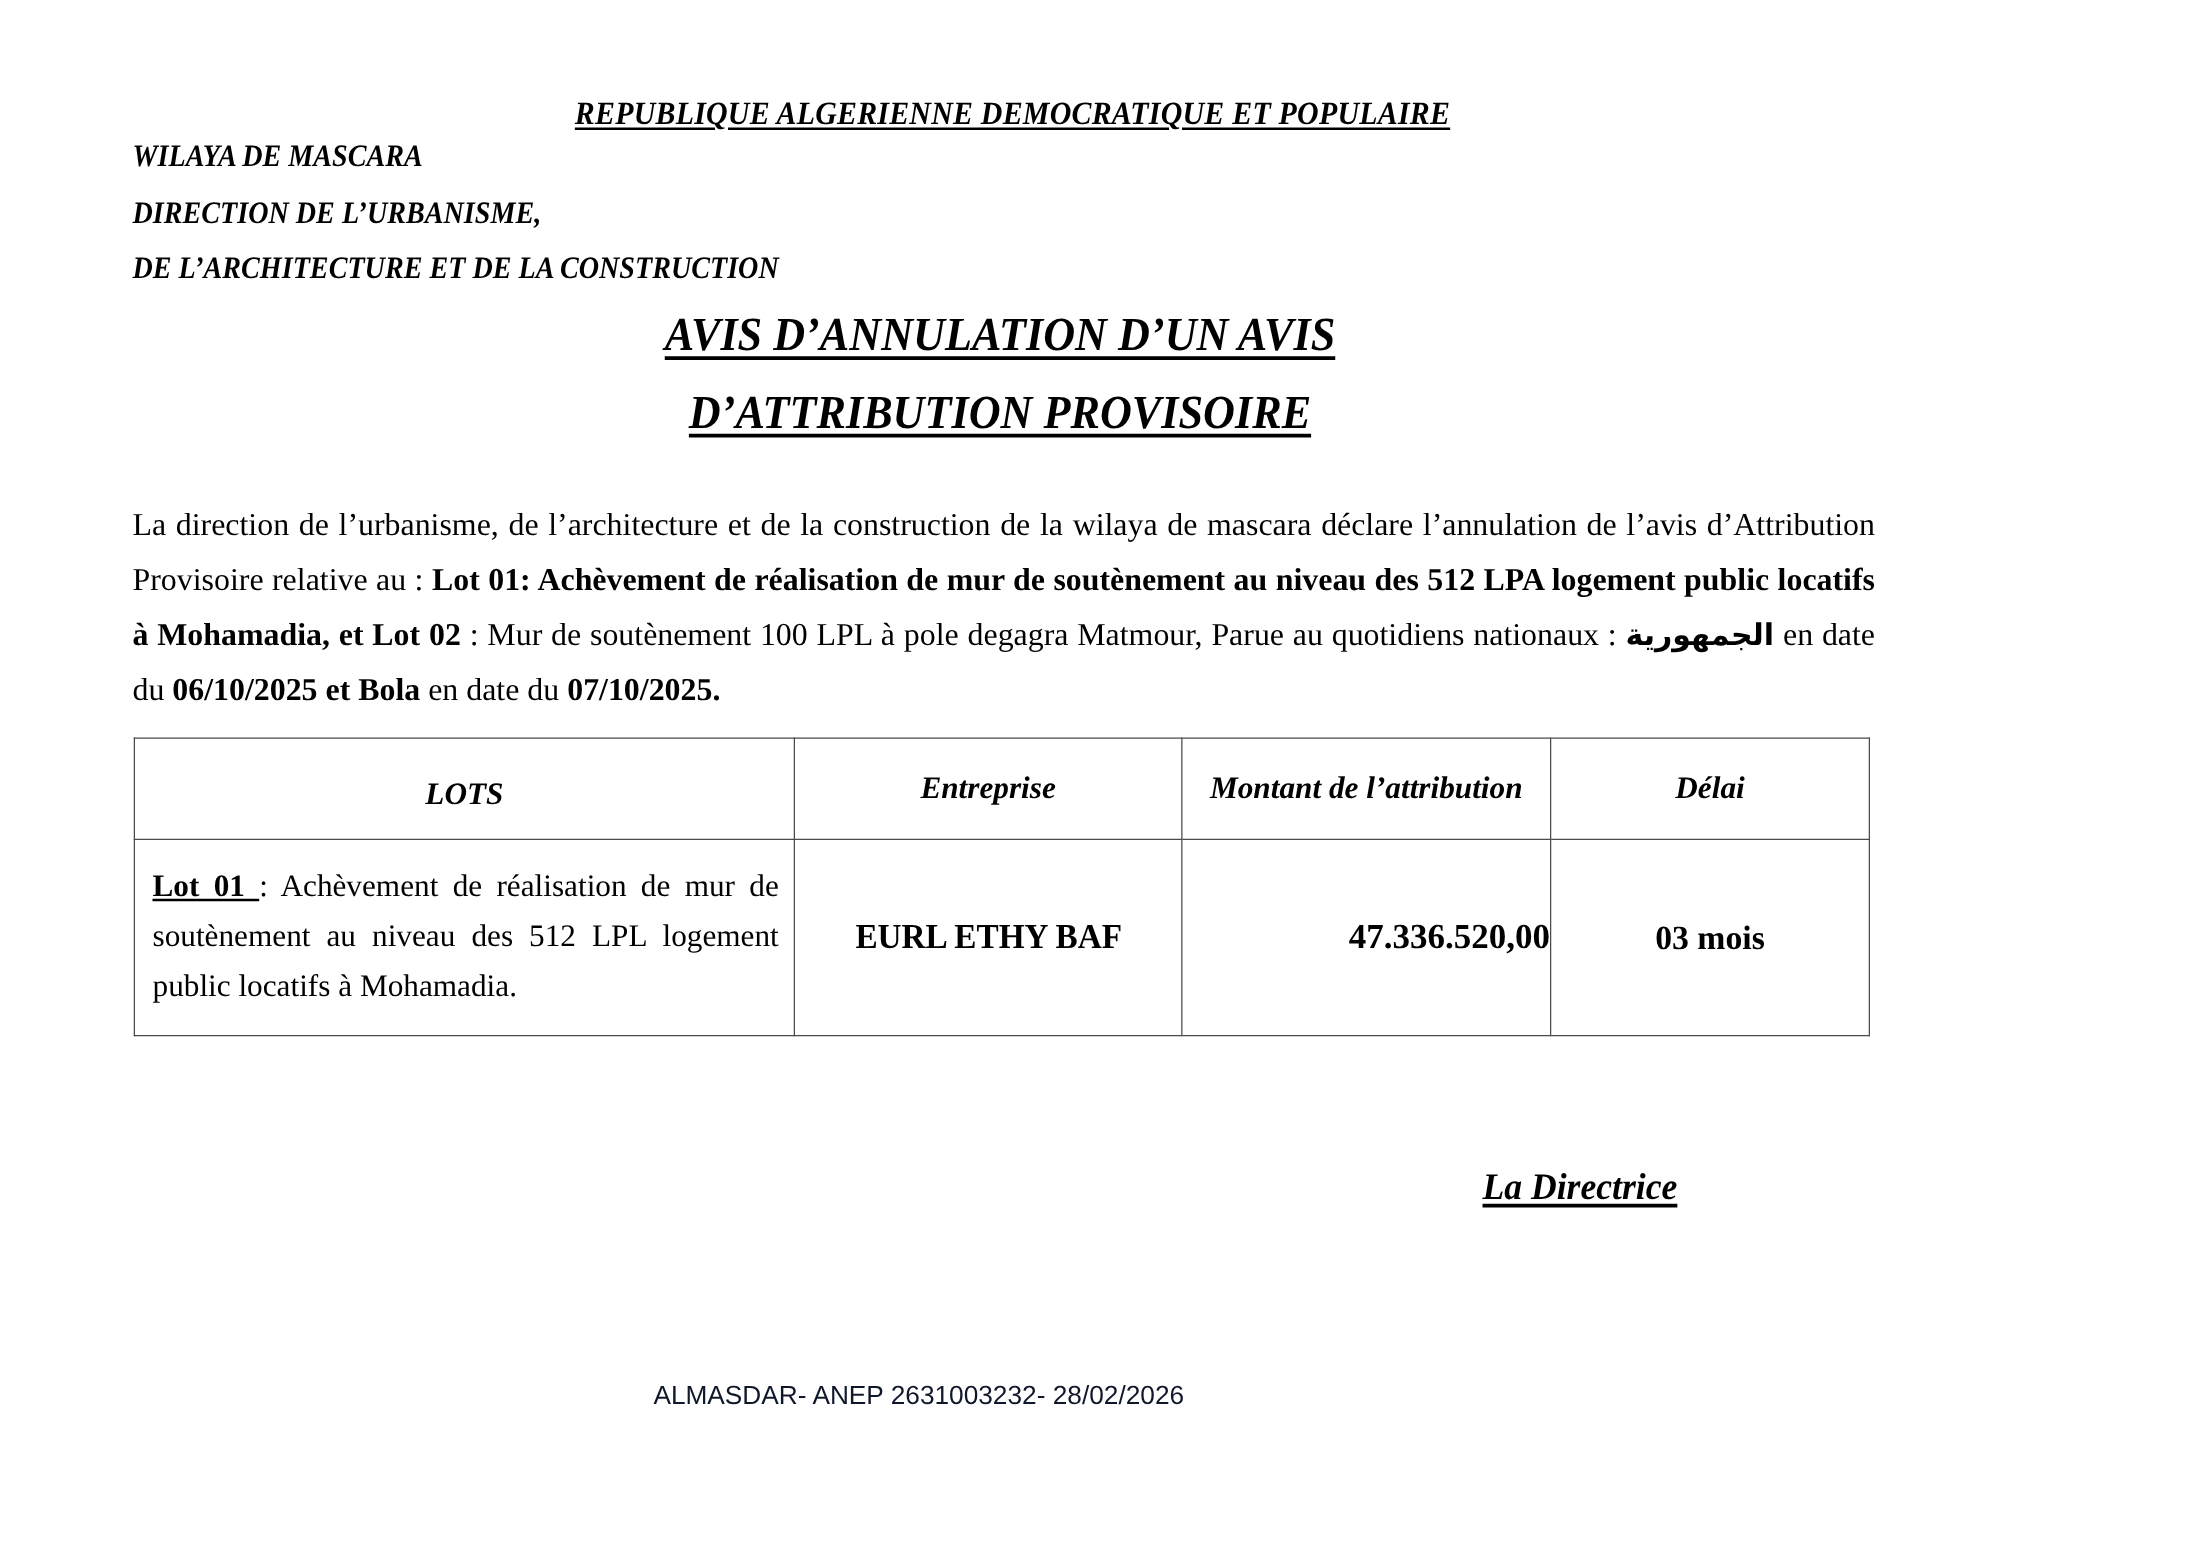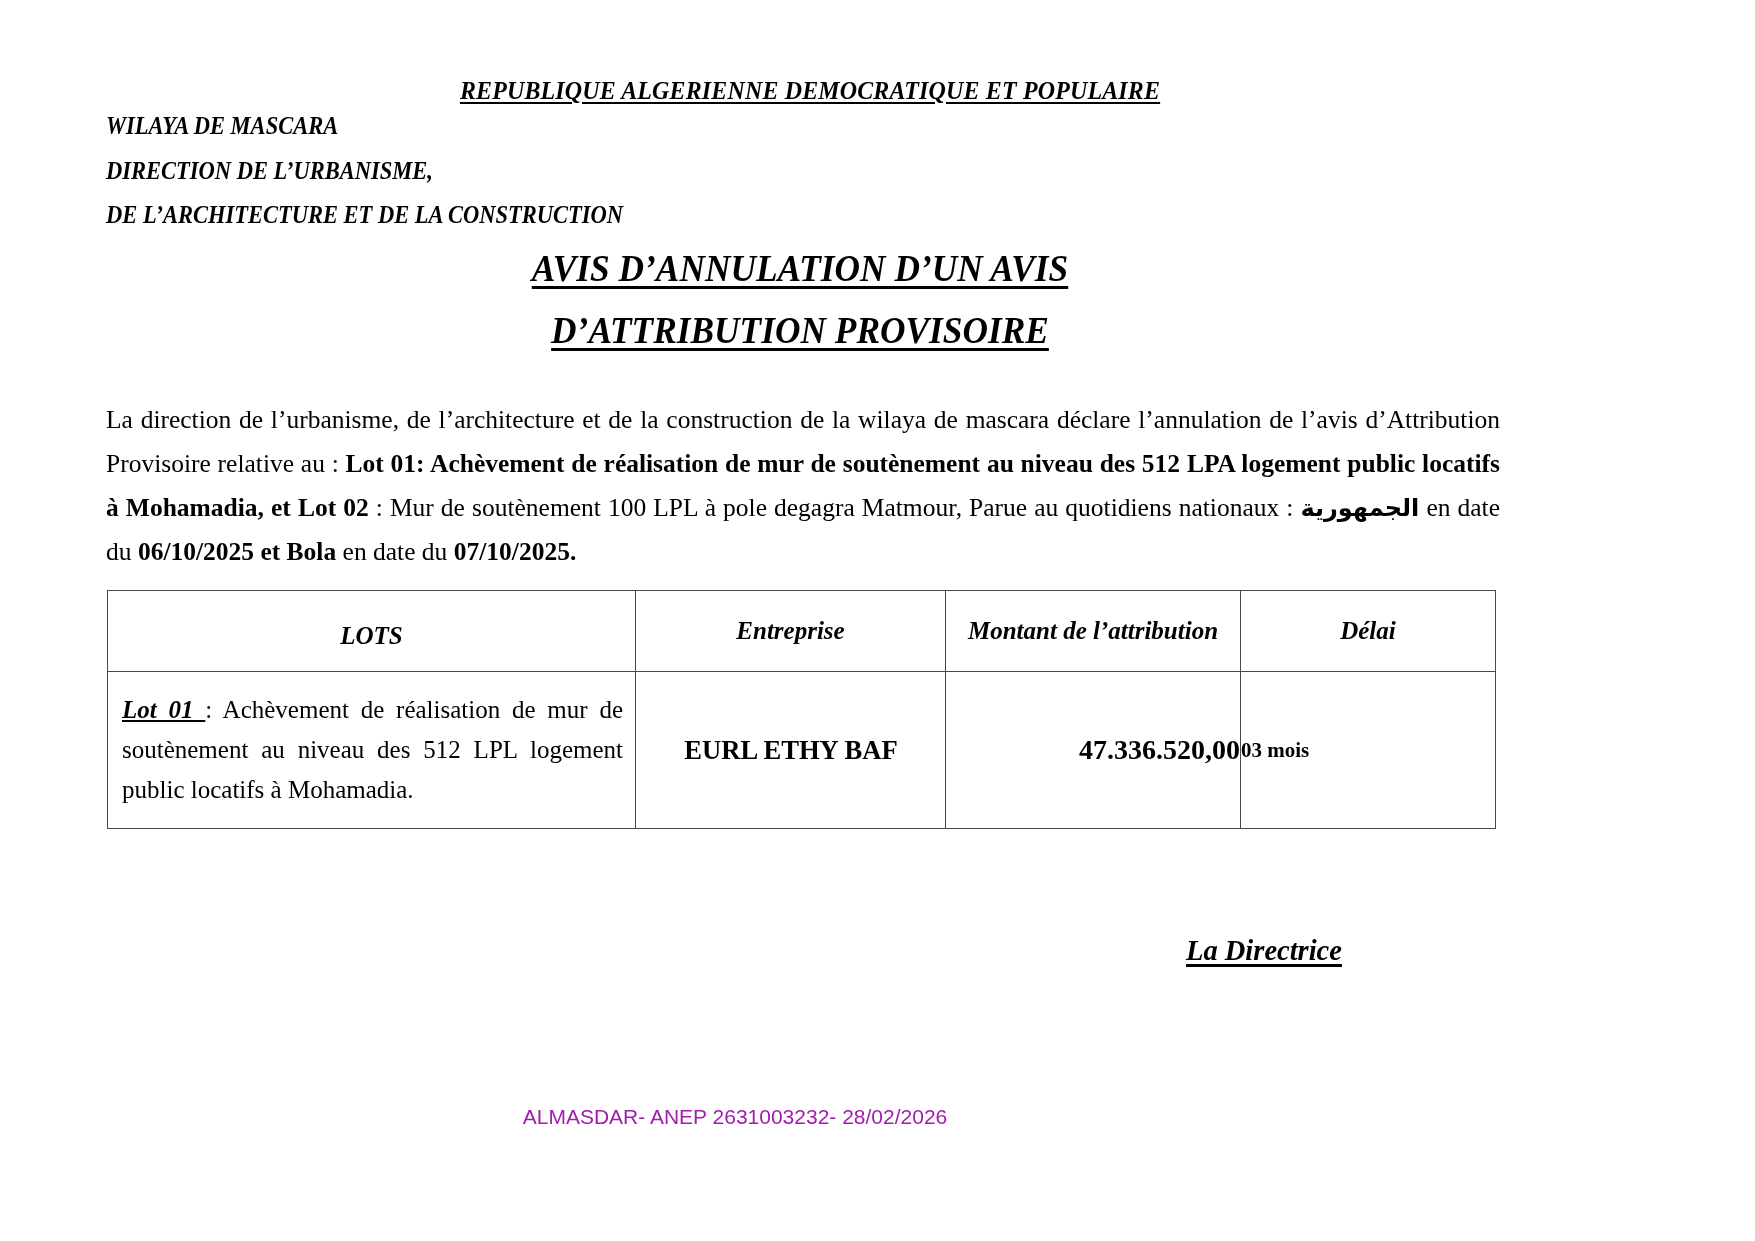--- a/index.html
+++ b/index.html
@@ -128,37 +128,37 @@
     font-size: 25px;
     line-height: 40px;
     text-align: justify;
     padding: 8px 12px 8px 14px !important;
     vertical-align: top;
   }
   td.c-lots .lotlbl {
     font-weight: bold;
     text-decoration: underline;
     text-underline-offset: 2px;
-    font-style: italic;
   }
   td.c-ent {
     text-align: center;
     font-weight: bold;
     font-size: 28px;
     line-height: 48px;
     transform: scaleX(0.95);
   }
   td.c-mont {
     text-align: right;
     font-weight: bold;
     font-size: 28px;
   }
   td.c-delai {
-    font-weight: bold;
-    font-size: 21px;
+    text-align: center;
+    font-weight: bold;
+    font-size: 27px;
   }
   tr.row1 td { height: 140px; }
   tr.row2 td { height: 98px; }
 
   
   .signature {
     position: absolute;
     left: 1186px;
     top: 893px;
     font-weight: bold;
@@ -172,21 +172,21 @@
 
   
   .footer {
     position: absolute;
     left: 0;
     top: 1065px;
     width: 1470px;
     text-align: center;
     font-family: "Liberation Sans", "DejaVu Sans", sans-serif;
     font-size: 21px;
-    color: #a21caf;
+    color: #0f172a;
   }
 </style>
 </head>
 <body>
 
 <div class="page">
 
   <div class="hdr-center">
     <span>REPUBLIQUE ALGERIENNE DEMOCRATIQUE ET POPULAIRE</span>
   </div>

